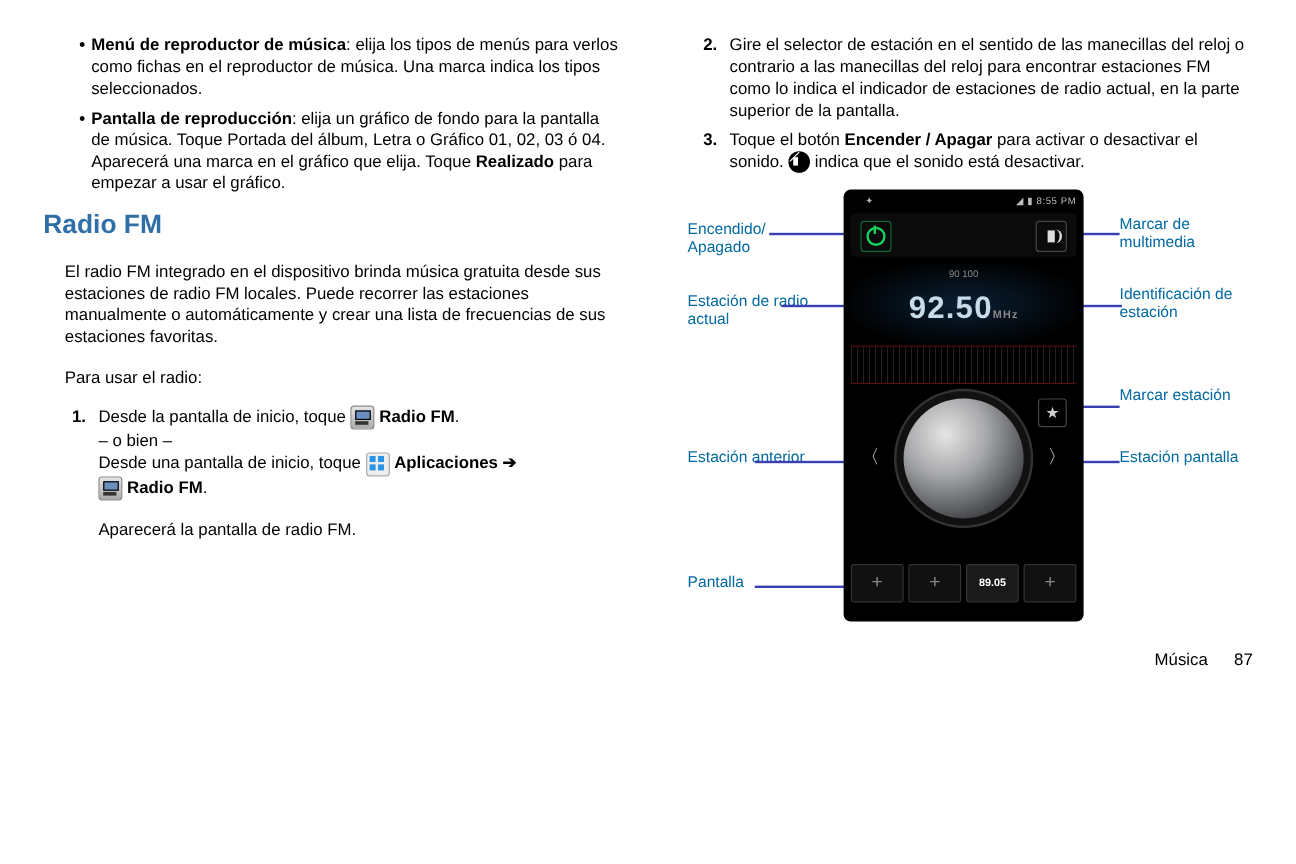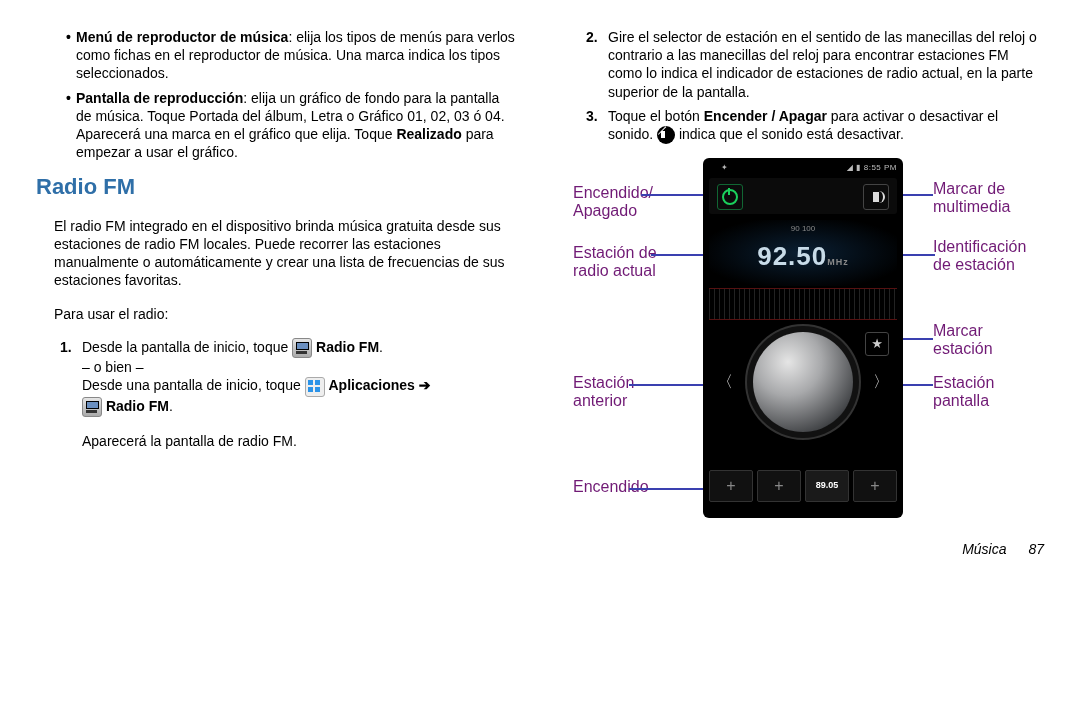--- a/index.html
+++ b/index.html
@@ -67,21 +67,20 @@
   }
   .apps-icon .grid{width:13px;height:13px;display:grid;grid-template-columns:repeat(2,5px);grid-template-rows:repeat(2,5px);gap:2px;}
   .apps-icon .grid div{background:#2b93e8;}
   .mute-icon{display:inline-block;width:18px;height:18px;border-radius:50%;background:#000;position:relative;vertical-align:middle;}
   .mute-icon:before{content:"";position:absolute;left:4px;top:5px;width:4px;height:7px;background:#fff;}
   .mute-icon:after{content:"";position:absolute;left:3px;top:3px;width:11px;height:11px;border-left:1.5px solid #fff;transform:rotate(45deg);}
   .footer {
     text-align: right;
     margin-top: 16px;
     font-size: 14px;
-    font-style: italic;
   }
   .footer .pnum { margin-left: 18px; }
 
   
   .diagram {
     position: relative;
     margin: 14px auto 0 auto;
     width: 460px;
     height: 366px;
   }
@@ -117,21 +116,21 @@
     background:radial-gradient(circle at 35% 30%, #e5e5e5 0%, #a8a9ab 35%, #3b3d40 80%, #111 100%);
     box-shadow:0 0 0 6px #111, 0 0 0 8px #333;}
   .star-btn{position:absolute;right:14px;top:10px;width:22px;height:22px;border:1px solid #444;border-radius:3px;
     color:#ccc;font-size:13px;text-align:center;line-height:22px;}
   .nav-l{position:absolute;left:14px;top:50px;color:#ccc;font-size:16px;}
   .nav-r{position:absolute;right:14px;top:50px;color:#ccc;font-size:16px;}
   .fav-row{position:absolute;bottom:16px;left:6px;right:6px;height:32px;display:flex;gap:4px;}
   .fav-row .fav{flex:1;background:#111;border:1px solid #333;border-radius:2px;color:#888;font-size:16px;display:flex;align-items:center;justify-content:center;}
   .fav.on{color:#fff;font-size:9px;font-weight:bold;background:#1a1a1a;}
 
-  .callout{position:absolute;color:#701a75;font-size:16px;width:110px;line-height:1.1;}
+  .callout{position:absolute;color:#0369a1;font-size:13px;width:110px;line-height:1.1;}
   .callout.left{text-align:left;left:0;}
   .callout.right{text-align:left;right:0;width:100px;}
   .line{position:absolute;height:2px;background:#3a40b0;}
   .dotend{position:absolute;width:6px;height:6px;border-radius:50%;background:#3a40b0;}
 </style>
 </head>
 <body>
 
 <div class="columns">
   <div class="col">
@@ -193,21 +192,21 @@
         <span class="mute-icon"></span>
         <span> indica que el sonido está desactivar.</span>
       </div>
     </div>
 
     <div class="diagram">
 
       <div class="callout left" style="top:26px;">Encendido/ Apagado</div>
       <div class="callout left" style="top:86px;">Estación de radio actual</div>
       <div class="callout left" style="top:216px;">Estación anterior</div>
-      <div class="callout left" style="top:320px;">Encendido</div>
+      <div class="callout left" style="top:320px;">Pantalla</div>
 
       <div class="callout right" style="top:22px;">Marcar de multimedia</div>
       <div class="callout right" style="top:80px;">Identificación de estación</div>
       <div class="callout right" style="top:164px;">Marcar estación</div>
       <div class="callout right" style="top:216px;">Estación pantalla</div>
 
       <div class="line" style="left:68px;top:36px;width:76px;"></div>
         <div class="dotend" style="left:142px;top:33px;"></div>
       <div class="line" style="left:78px;top:96px;width:76px;"></div>
         <div class="dotend" style="left:152px;top:93px;"></div>

